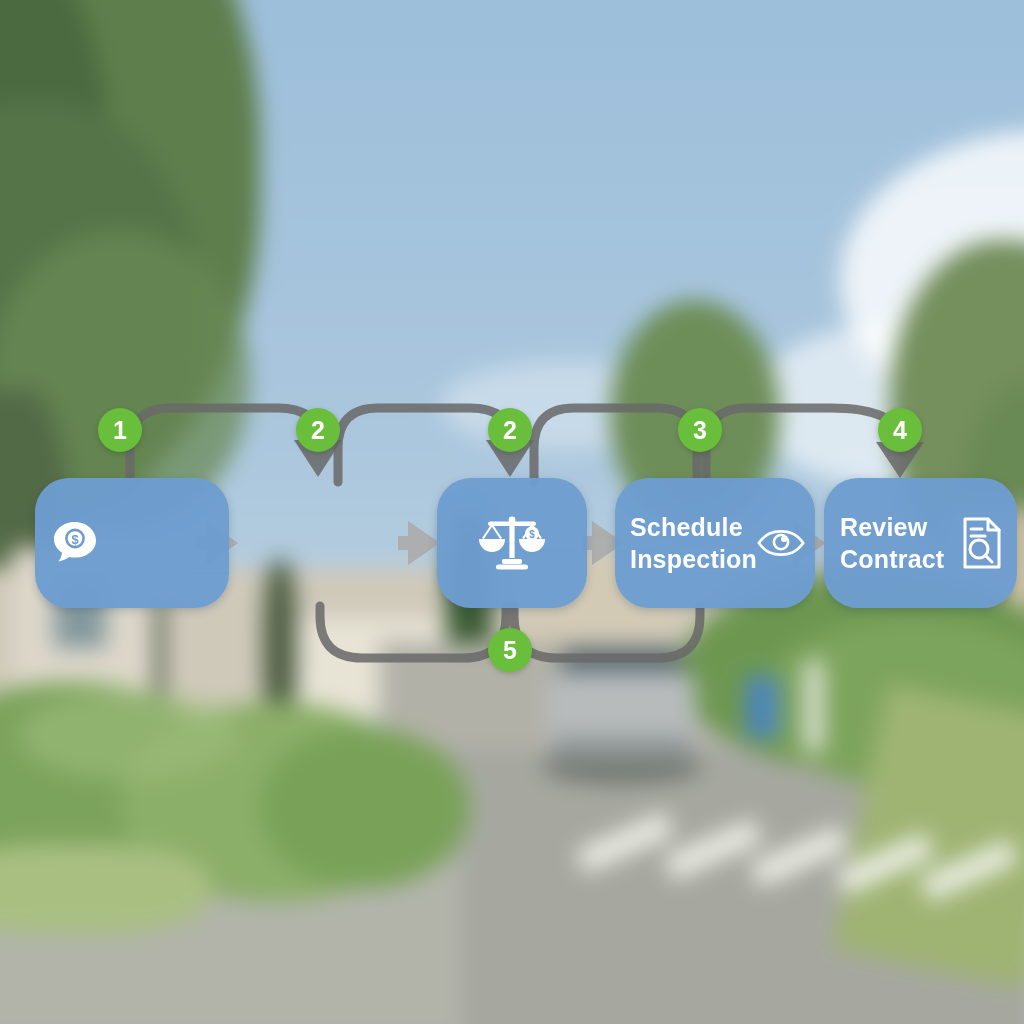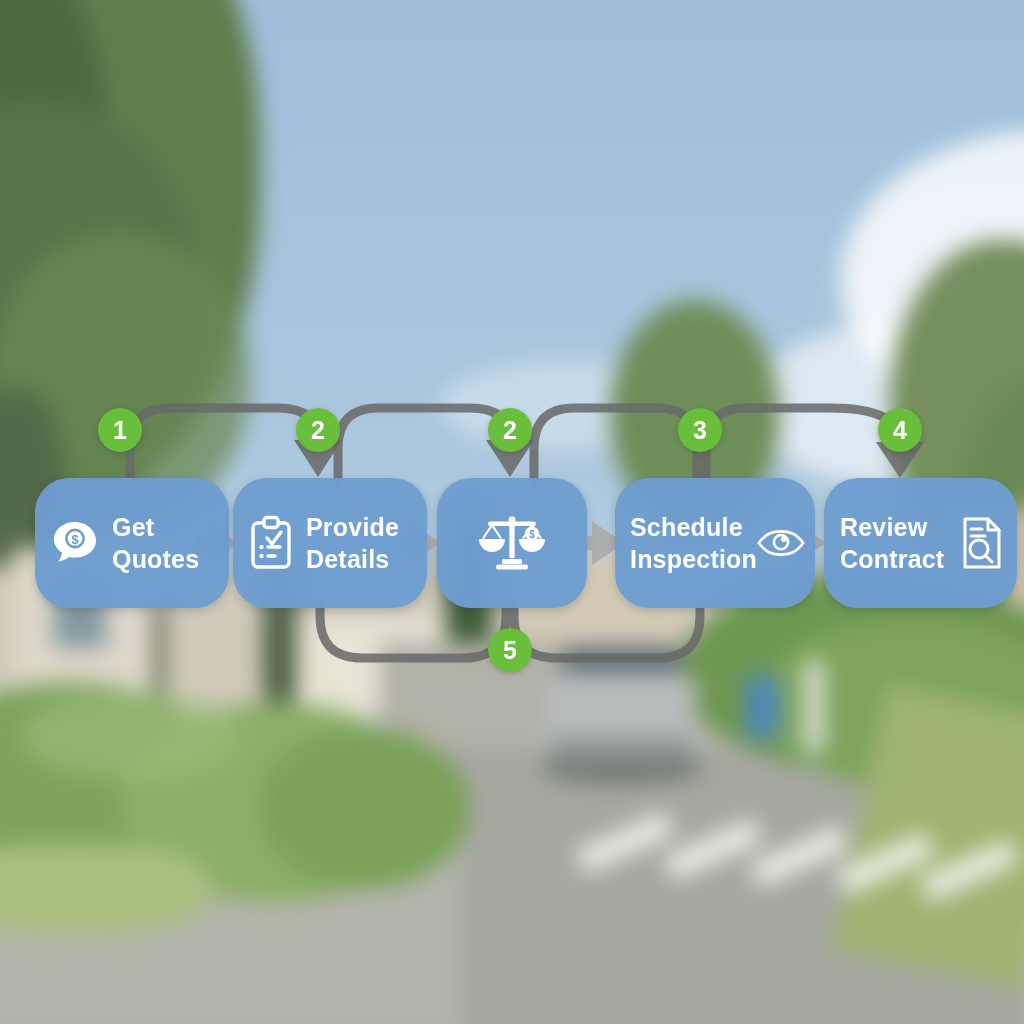--- a/index.html
+++ b/index.html
@@ -144,43 +144,22 @@
       <path d="M784,536 L794,536 L794,521 L826,543 L794,565 L794,550 L784,550 Z"></path>
     </g>
   </svg>
 
   <div class="step row box1">
     <svg class="icon" width="52" height="52" viewBox="0 0 52 52">
       <path d="M26 5 C14.3 5 5 12.6 5 22.2 c0 5.5 3.1 10.3 8 13.4 -0.2 3.1 -1.5 6.4 -3.9 8.9 4.6 -0.6 8.4 -2.6 11 -4.5 1.9 0.4 3.8 0.6 5.9 0.6 11.7 0 21 -7.6 21 -17.2 S37.7 5 26 5 Z" fill="#ffffff"></path>
       <circle cx="26" cy="21.5" r="8.6" fill="none" stroke="#6d9dd0" stroke-width="2.6"></circle>
       <text x="26" y="22.5" text-anchor="middle" dominant-baseline="central" font-size="13" font-weight="bold" fill="#6d9dd0" font-family="Liberation Sans, sans-serif">$</text>
     </svg>
-    <div class="lbl">
-      <span>Get</span>
-      <span>Quotes</span>
-    </div>
-  </div>
-
-  <div class="step row box2">
-    <svg class="icon" width="48" height="58" viewBox="0 0 48 58">
-      <g stroke="#ffffff" stroke-width="3.4" fill="none" stroke-linecap="round" stroke-linejoin="round">
-        <rect x="6" y="9" width="36" height="44" rx="5"></rect>
-        <rect x="17" y="3.5" width="14" height="10" rx="3" fill="#6d9dd0"></rect>
-        <polyline points="20,24 25,30 34,18"></polyline>
-        <line x1="21" y1="33" x2="33" y2="33"></line>
-        <line x1="21" y1="42" x2="28" y2="42"></line>
-      </g>
-      <circle cx="14.5" cy="33" r="2.2" fill="#ffffff"></circle>
-      <circle cx="14.5" cy="42" r="2.2" fill="#ffffff"></circle>
-    </svg>
-    <div class="lbl">
-      <span>Provide</span>
-      <span>Details</span>
-    </div>
-  </div>
+  </div>
+
 
   <div class="step box3">
     <svg class="icon" width="80" height="56" viewBox="0 0 72 56">
       <circle cx="36" cy="5" r="3.4" fill="#ffffff"></circle>
       <rect x="12" y="6.5" width="48" height="4.4" rx="2.2" fill="#ffffff"></rect>
       <rect x="33.4" y="8" width="5.2" height="35" fill="#ffffff"></rect>
       <g stroke="#ffffff" stroke-width="2.2" fill="none">
         <path d="M16,10 L7,23.5 M16,10 L25,23.5"></path>
         <path d="M56,10 L47,23.5 M56,10 L65,23.5"></path>
       </g>

